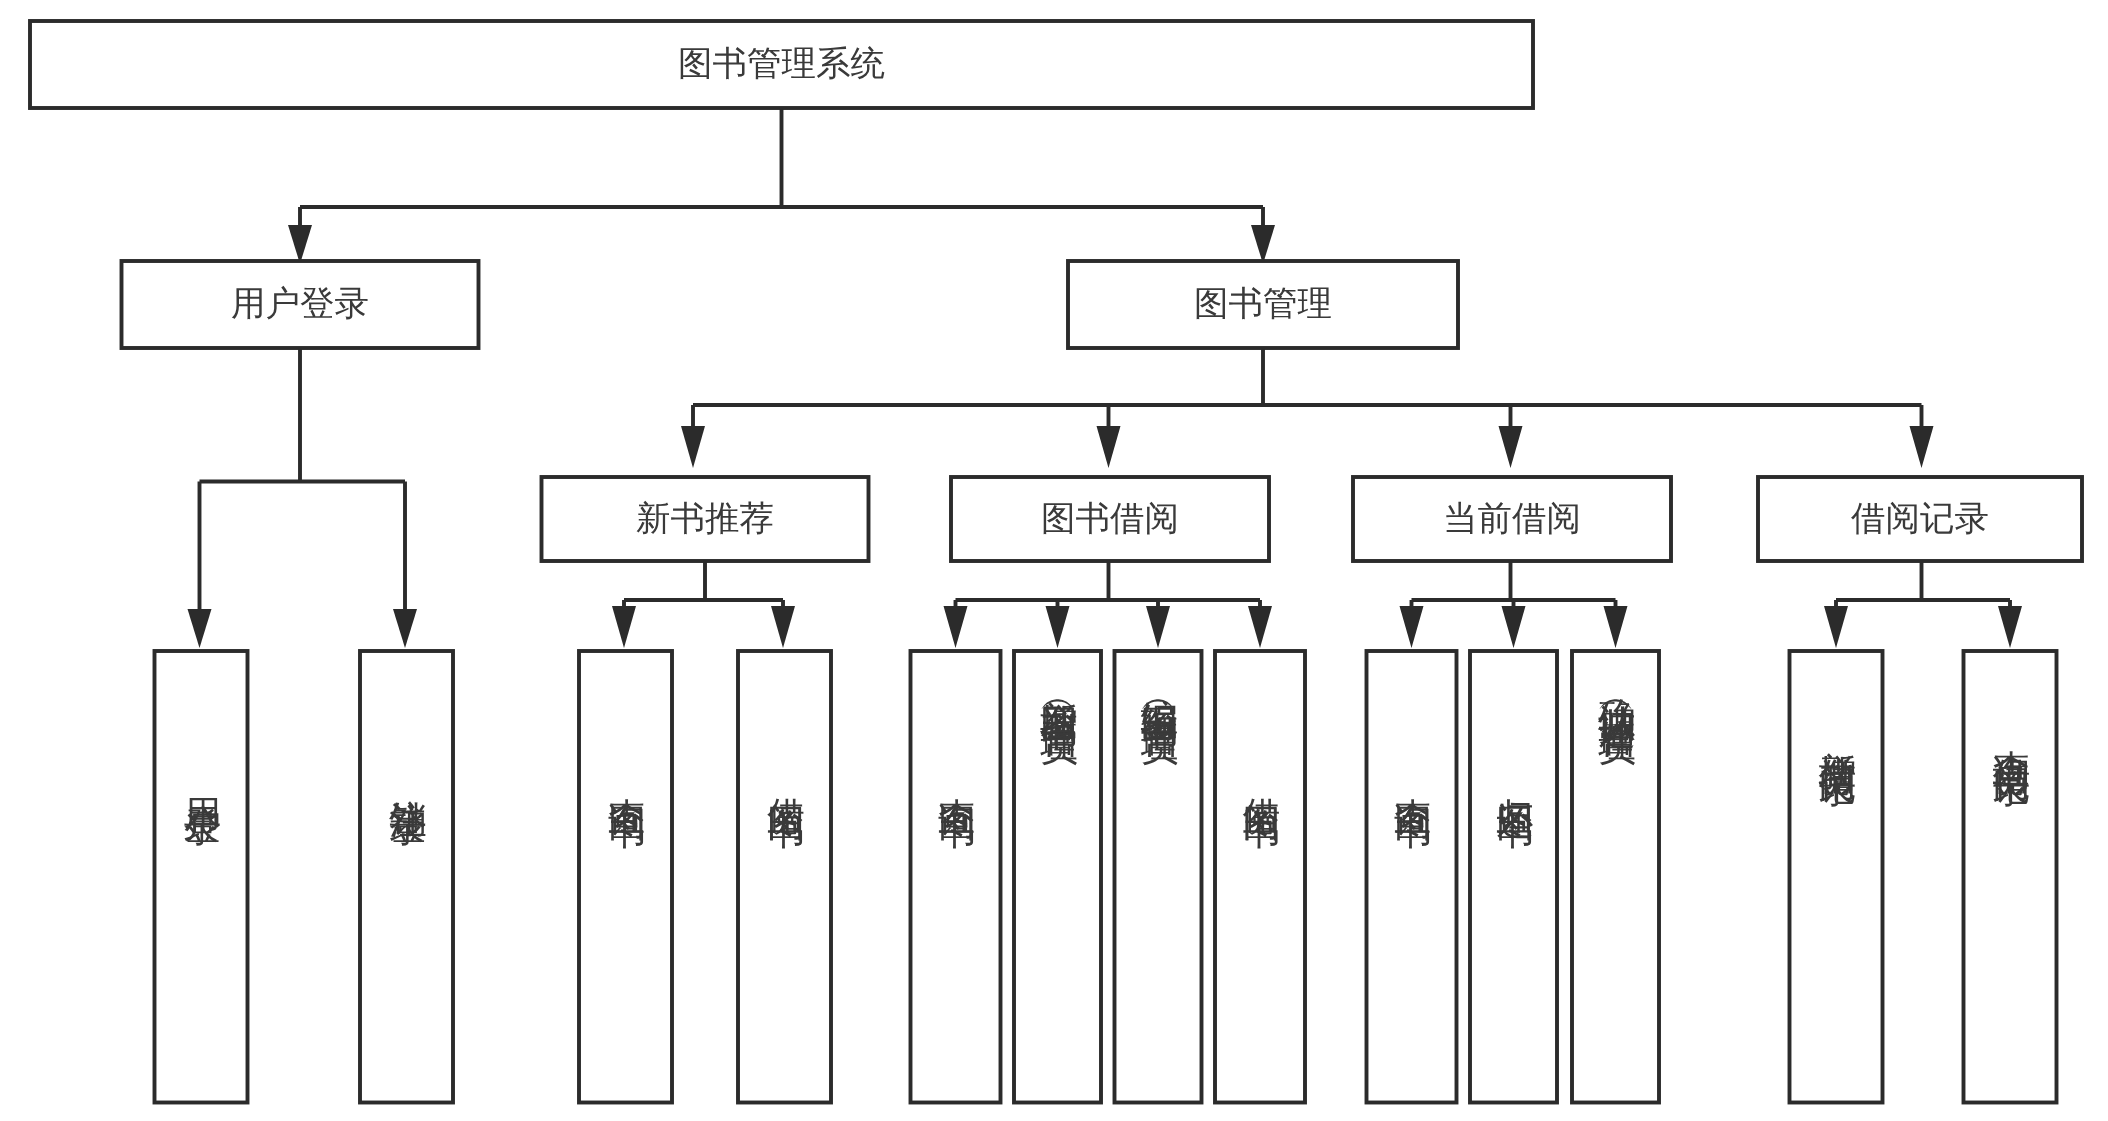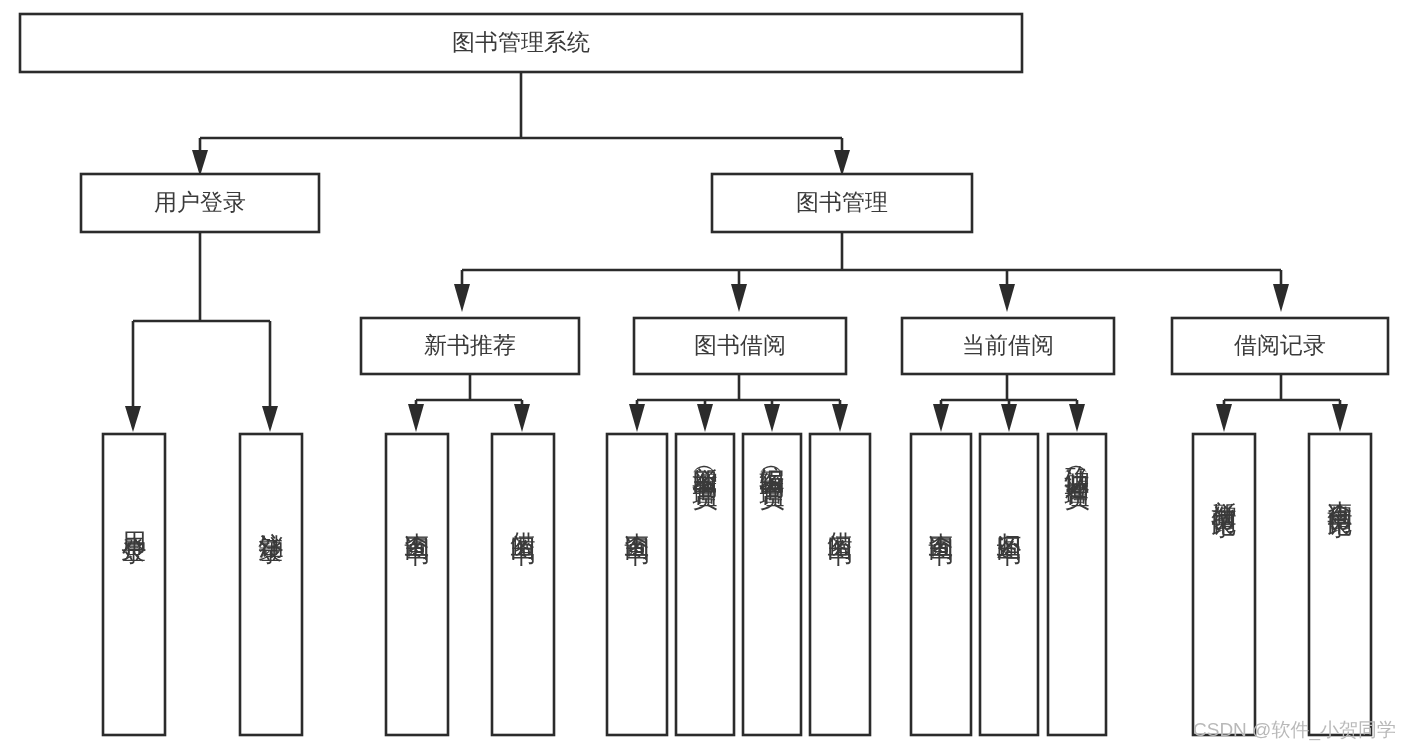--- a/index.html
+++ b/index.html
@@ -201,15 +201,14 @@
   <div class="node-label-v" style="left:772px;  top:446px;">编辑图书（管理员）</div>
   <div class="node-label-v" style="left:840px;  top:512px;">借阅图书</div>
 
   <div class="node-label-v" style="left:941px;  top:512px;">查询图书</div>
   <div class="node-label-v" style="left:1009px; top:512px;">归还图书</div>
   <div class="node-label-v" style="left:1077px; top:446px;">确认归还（管理员）</div>
 
   <div class="node-label-v" style="left:1224px; top:480px;">新增借阅记录</div>
   <div class="node-label-v" style="left:1340px; top:480px;">查询借阅记录</div>
 
-  <div class="watermark" style="left:1193px; top:717px;">CSDN @软件_小贺同学</div>
 
 </div>
 
 </body></html>

